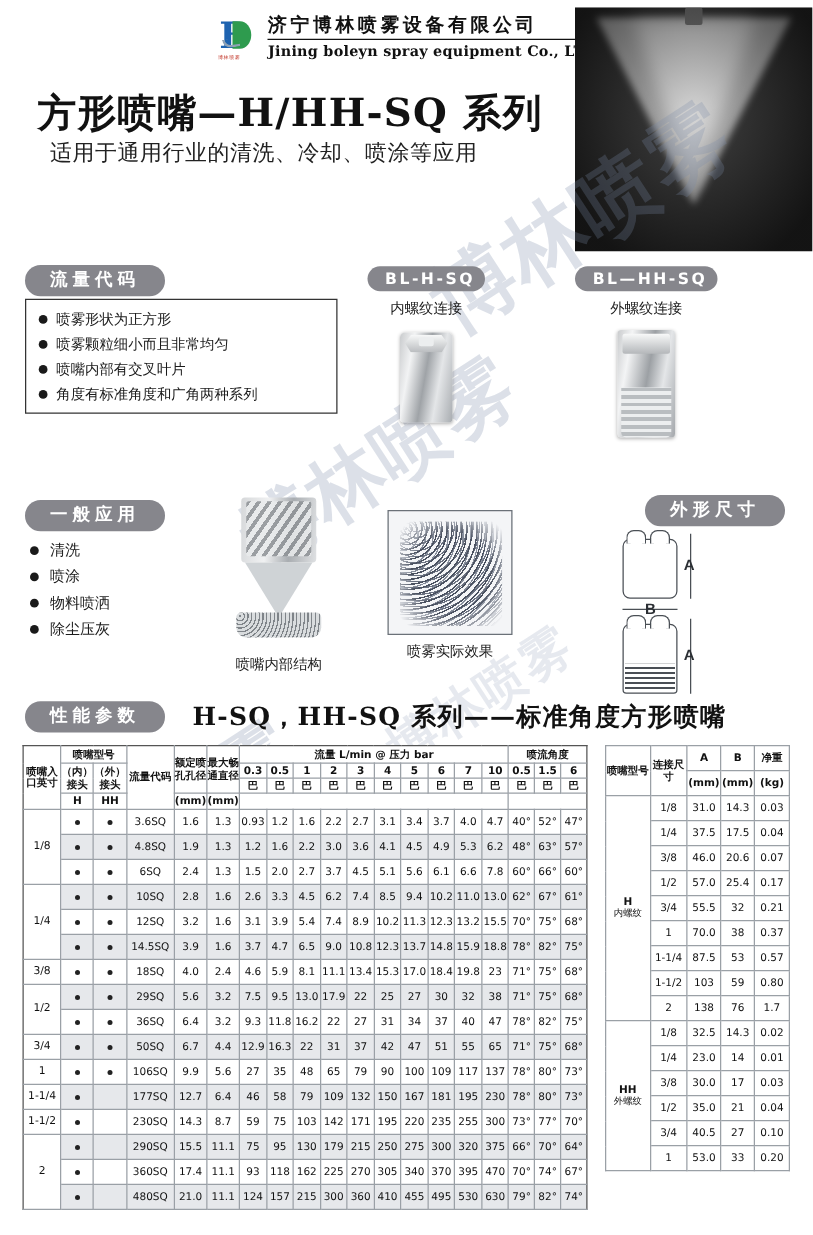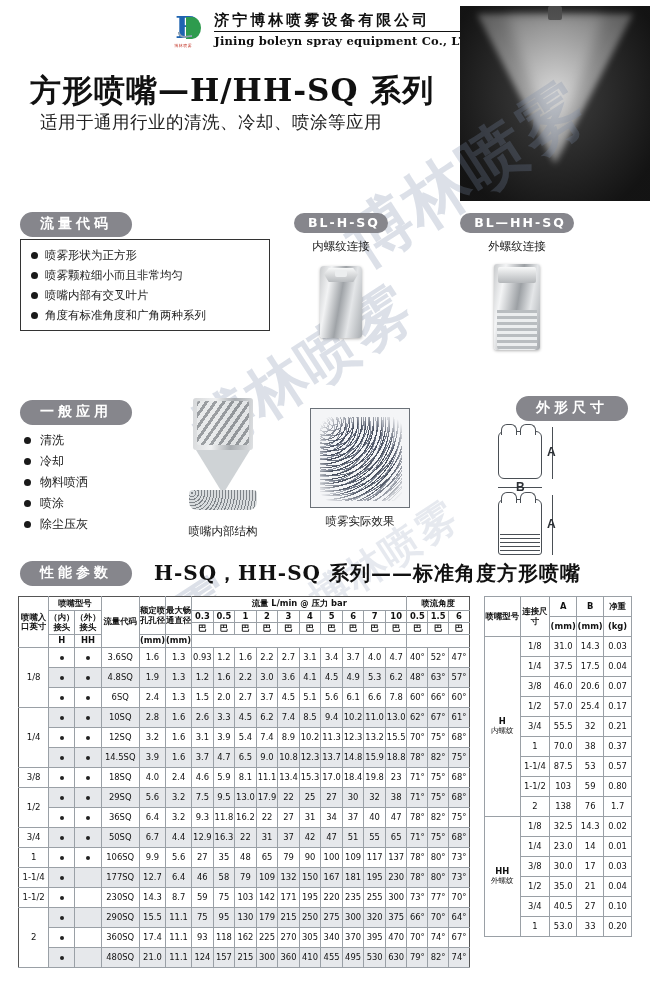--- a/index.html
+++ b/index.html
@@ -295,29 +295,25 @@
 
 <div class="apps-wrap">
   <span class="pill">一般应用</span>
   <div class="apps-list">
     <div class="app-item">
         <span class="bullet"></span>
         <span>清洗</span>
       </div>
     <div class="app-item">
         <span class="bullet"></span>
-        <span>冷却</span>
+        <span>喷涂</span>
       </div>
     <div class="app-item">
         <span class="bullet"></span>
         <span>物料喷洒</span>
-      </div>
-    <div class="app-item">
-        <span class="bullet"></span>
-        <span>喷涂</span>
       </div>
     <div class="app-item">
         <span class="bullet"></span>
         <span>除尘压灰</span>
       </div>
   </div>
 </div>
 
 <div class="prod" style="left:286px; top:213px; width:110px;">
   <span class="pill small">BL-H-SQ</span>

